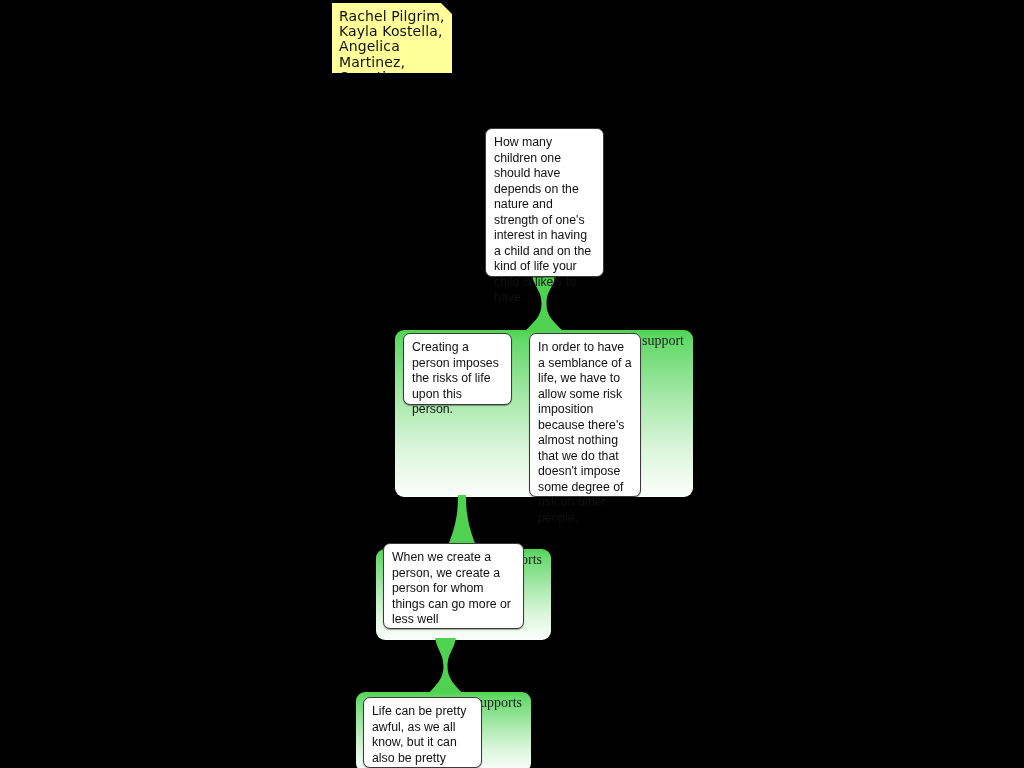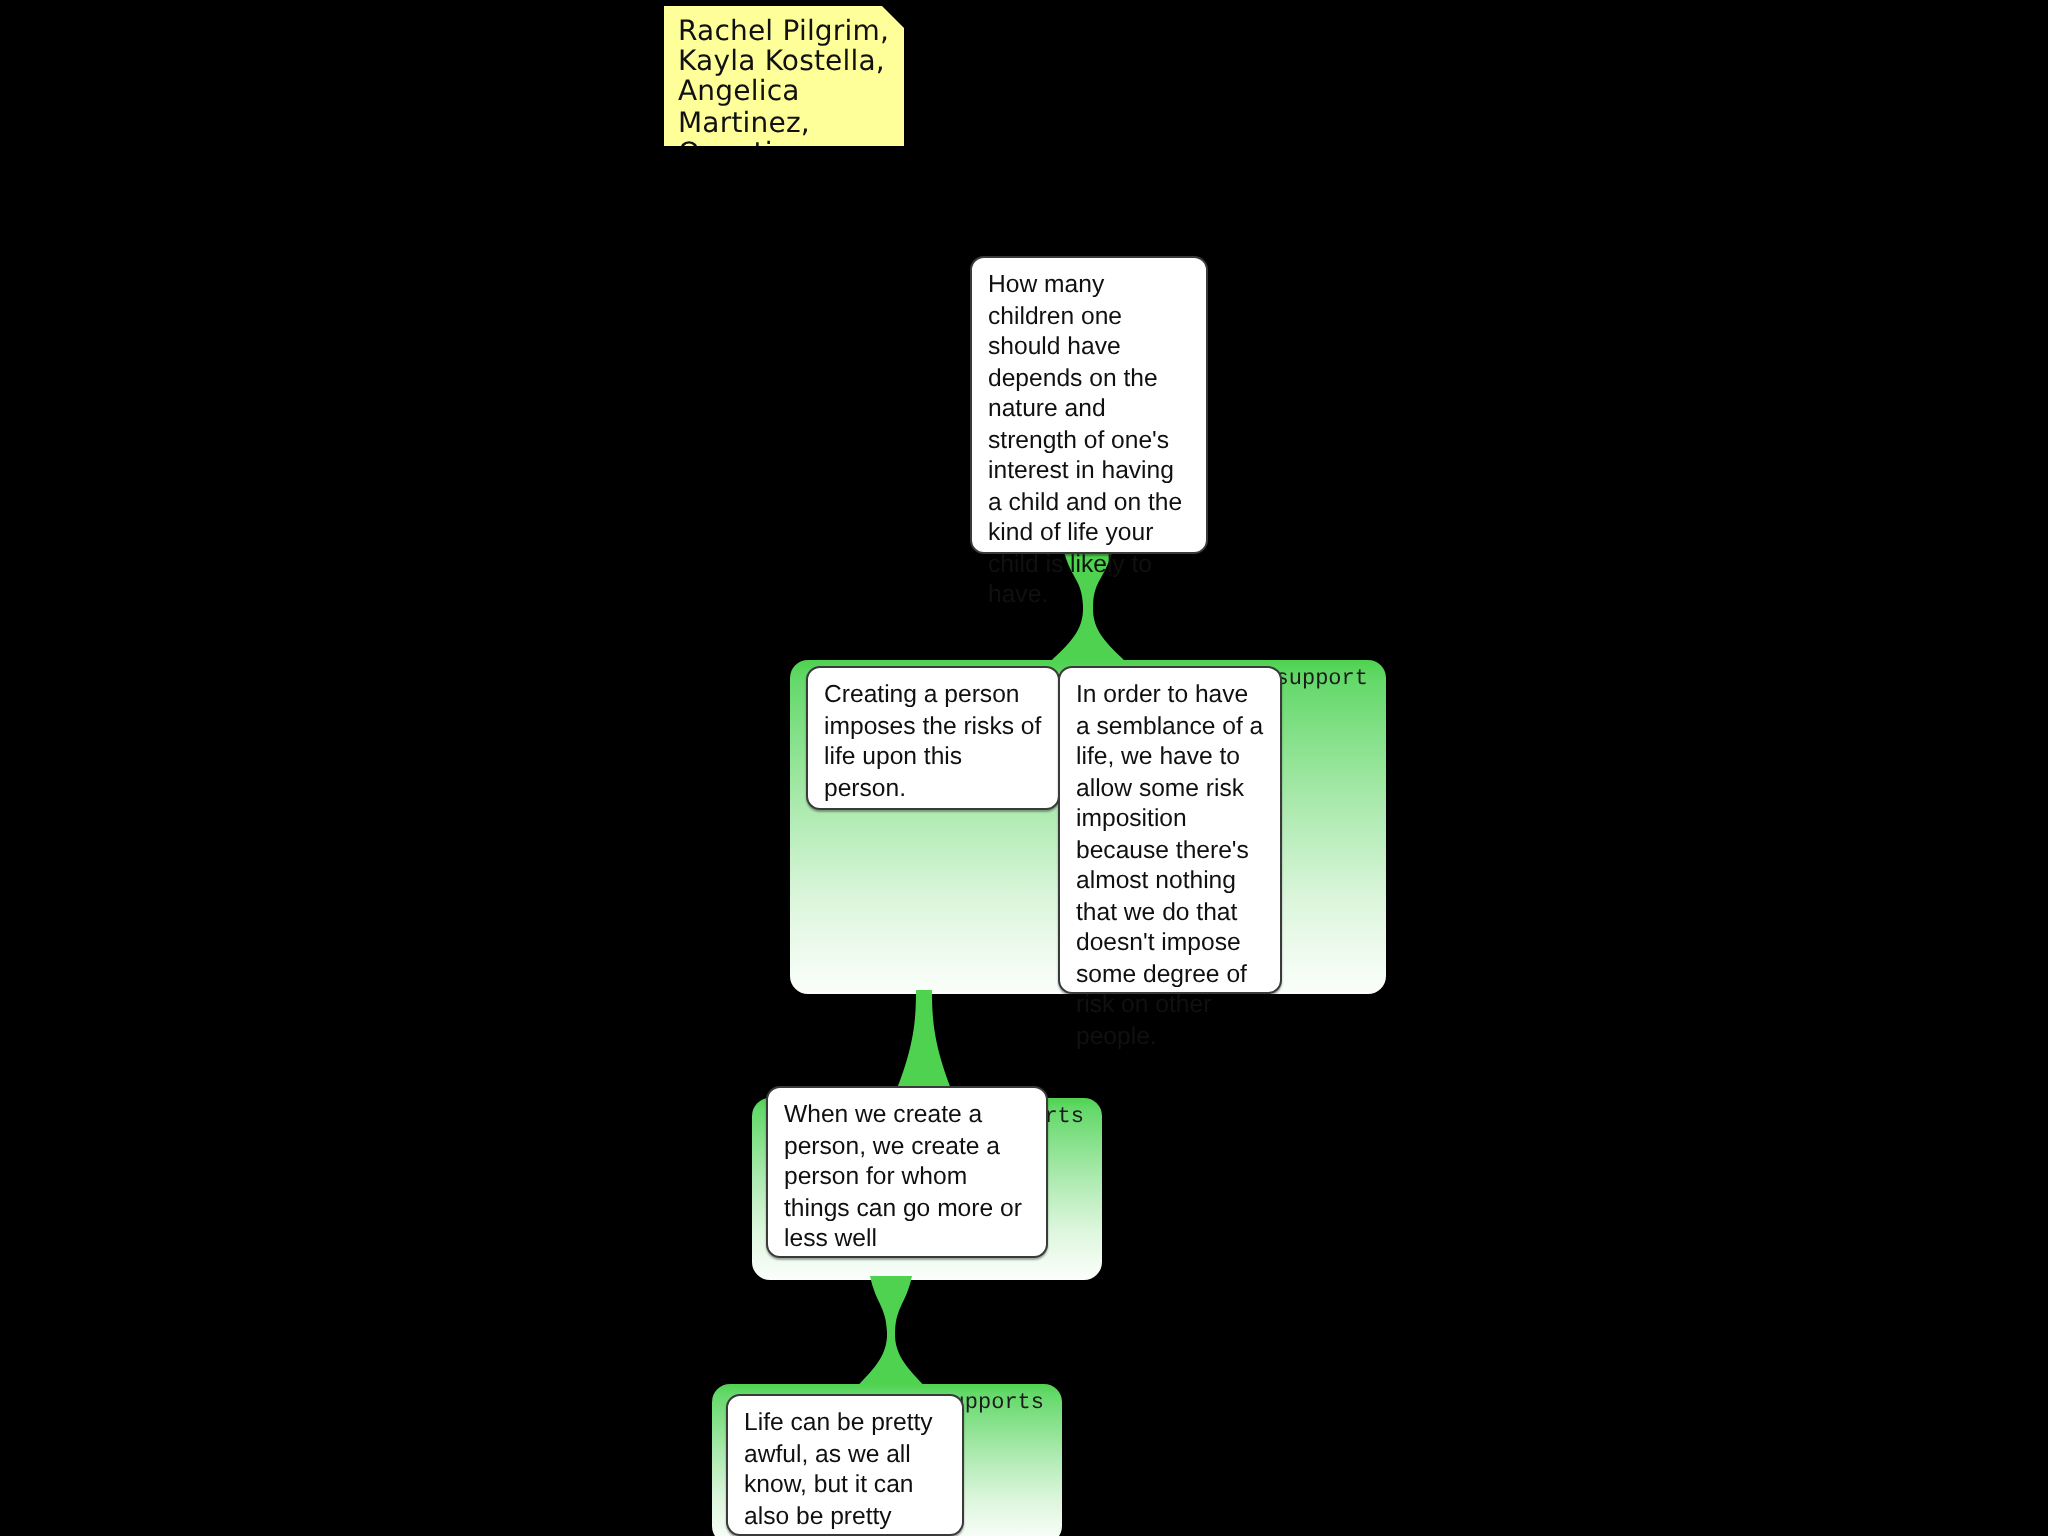--- a/index.html
+++ b/index.html
@@ -73,37 +73,37 @@
   .support-box {
     position: absolute;
     box-sizing: border-box;
     border-radius: 9px;
     background: linear-gradient(to bottom, #4fd24f 0%, #64d96a 6%, #a9e9ac 42%, #dcf6dc 72%, #f3fcf3 92%, #fbfefb 100%);
   }
   .support-box .support-label {
     position: absolute;
     top: 5px;
     right: 9px;
-    font-size: 11px;
+    font-size: 14px;
     line-height: 11px;
     color: #1b1b1b;
-    font-family: Liberation Mono, monospace;
+    font-family: Liberation Serif, serif;
     white-space: nowrap;
   }
 
   
   .connector {
     position: absolute;
   }
   .connector svg { display: block; }
 
   
   #claim-root      { left: 485px; top: 128px;  width: 119px; height: 149px; }
   #support-1       { left: 395px; top: 330px;  width: 298px; height: 167px; }
-  #claim-creating  { left: 403px; top: 333px;  width: 127px; height: 72px;  }
+  #claim-creating  { left: 403px; top: 333px;  width: 109px; height: 72px;  }
   #claim-inorder   { left: 529px; top: 333px;  width: 112px; height: 164px; }
   #support-2       { left: 376px; top: 549px;  width: 175px; height: 91px;  }
   #claim-whenwe    { left: 383px; top: 543px;  width: 141px; height: 86px;  }
   #support-3       { left: 356px; top: 692px;  width: 175px; height: 80px;  }
   #claim-life      { left: 363px; top: 697px;  width: 119px; height: 71px;  }
 
   #conn-root-s1    { left: 522px; top: 276px;  width: 44px;  height: 56px;  }
   #conn-s1-s2      { left: 441px; top: 495px;  width: 42px;  height: 58px;  }
   #conn-s2-s3      { left: 423px; top: 638px;  width: 44px;  height: 58px;  }
 </style>

